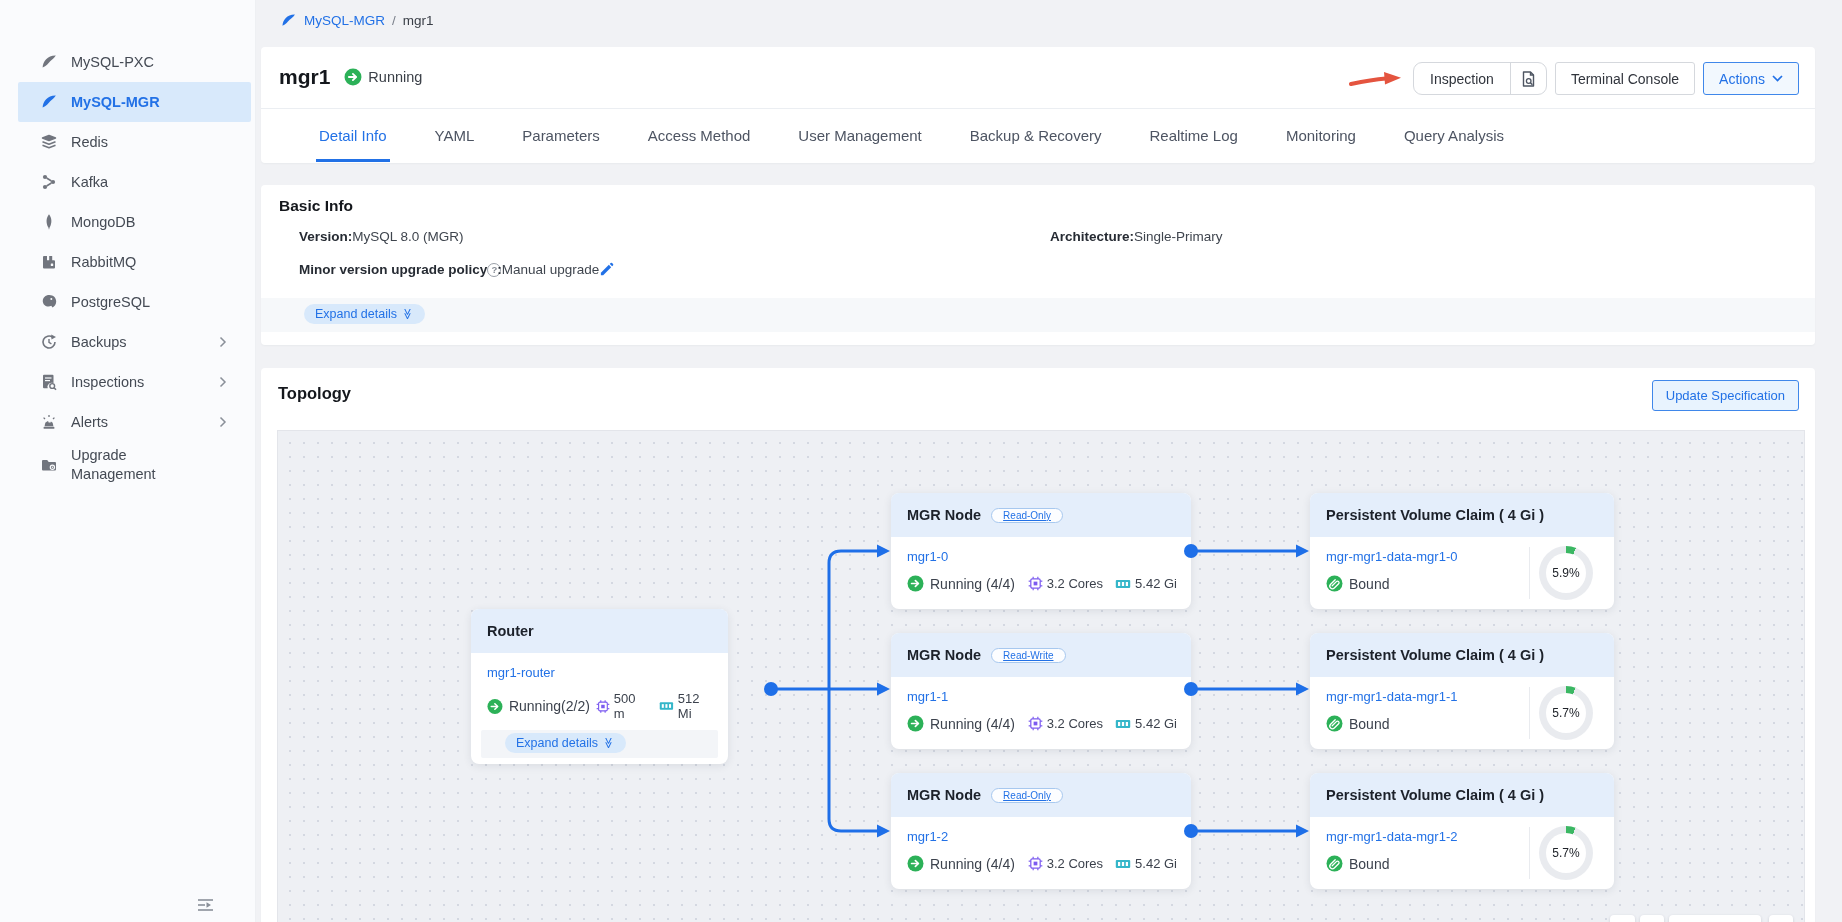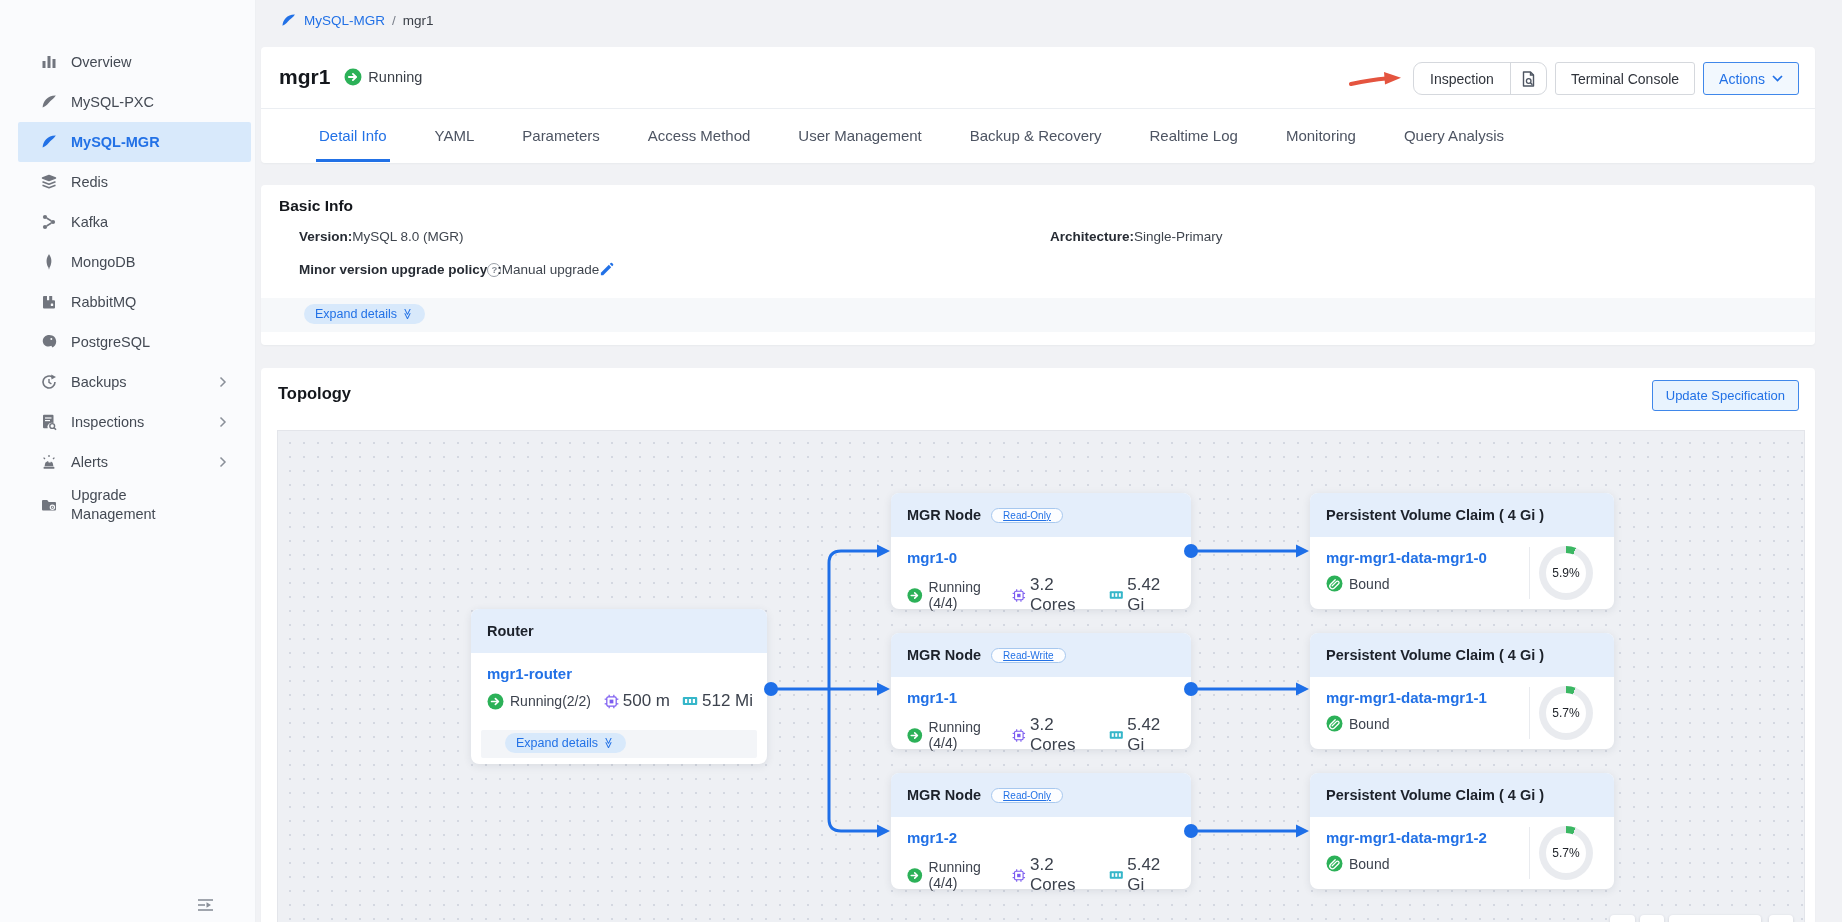--- a/index.html
+++ b/index.html
@@ -112,25 +112,25 @@
   }
   .tcard-head {
     height:44px; background:#e4eefb; border-radius:8px 8px 0 0;
     display:flex; align-items:center; gap:10px; padding:0 16px;
     font-size:14.5px; font-weight:bold; color:#1c212a;
   }
   .role-pill {
     border:1px solid #a7c8ef; color:#2271e6; background:#fcfdff;
     border-radius:11px; font-size:10px; font-weight:normal; padding:1px 11px;text-decoration:underline;
   }
-  .tname { position:absolute; left:16px; top:56px; font-size:15px; color:#2271e6; cursor:pointer;font-weight:bold; }
+  .tname { position:absolute; left:16px; top:56px; font-size:13px; color:#2271e6; cursor:pointer; }
   .trow { position:absolute; left:16px; right:14px; top:82px; display:flex; align-items:center; gap:6px; font-size:14px; color:#3c424d; }
-  .res { margin-left:auto; display:flex; align-items:center; gap:4px; font-size:17px; color:#3c424d; }
+  .res { margin-left:auto; display:flex; align-items:center; gap:4px; font-size:13px; color:#3c424d; }
   .res .gap { width:4px; }
-  #router-card { left:193px; top:178px; width:296px; height:155px; }
+  #router-card { left:193px; top:178px; width:257px; height:155px; }
   #router-card .footer {
     position:absolute; left:10px; right:10px; bottom:6px; height:28px;
     background:#f3f5f8; border-radius:2px;
   }
   #router-card .footer .pill { position:absolute; left:24px; top:3px; }
   .node-card { left:613px; width:300px; height:116px; }
   .pvc-card  { left:1032px; width:304px; height:116px; }
   .pvc-card .vdiv { position:absolute; left:219px; top:54px; height:52px; border-left:1px solid #e9ebef; }
   .donut { position:absolute; left:229px; top:53px; width:54px; height:54px; border-radius:50%;
            display:flex; align-items:center; justify-content:center; }
@@ -139,30 +139,20 @@
                  font-size:12px; color:#20242a; }
   #conn-svg { position:absolute; left:0; top:0; z-index:3; pointer-events:none; }
   .mini-btn { position:absolute; top:484px; height:30px; background:#fff; border-radius:4px;
               box-shadow:0 1px 3px rgba(36,46,66,.18); z-index:2; cursor:pointer; }
 </style>
 </head>
 <body>
 
 <div id="sidebar">
   <div class="side-list">
-    <div class="si">
-      <svg class="si-ic" viewBox="0 0 18 18">
-          <g fill="#71757e">
-            <rect x="2.5" y="8" width="3" height="7"></rect>
-            <rect x="7.5" y="3" width="3" height="12"></rect>
-            <rect x="12.5" y="6" width="3" height="9"></rect>
-          </g>
-        </svg>
-      <span class="si-label">Overview</span>
-    </div>
     <div class="si">
       <svg class="si-ic" viewBox="0 0 18 18">
           <path fill="#71757e" d="M15.8 2.6C7.6 2.4 3 8.2 2.6 14.6c3.8-1.4 5.5-4.2 7.6-6.3 1.8-1.8 4-2.9 5.6-5.7z"></path>
         </svg>
       <span class="si-label">MySQL-PXC</span>
     </div>
     <div class="si selected">
       <svg class="si-ic" viewBox="0 0 18 18">
           <path fill="#2271e6" d="M15.8 2.6C7.6 2.4 3 8.2 2.6 14.6c3.8-1.4 5.5-4.2 7.6-6.3 1.8-1.8 4-2.9 5.6-5.7z"></path>
         </svg>

